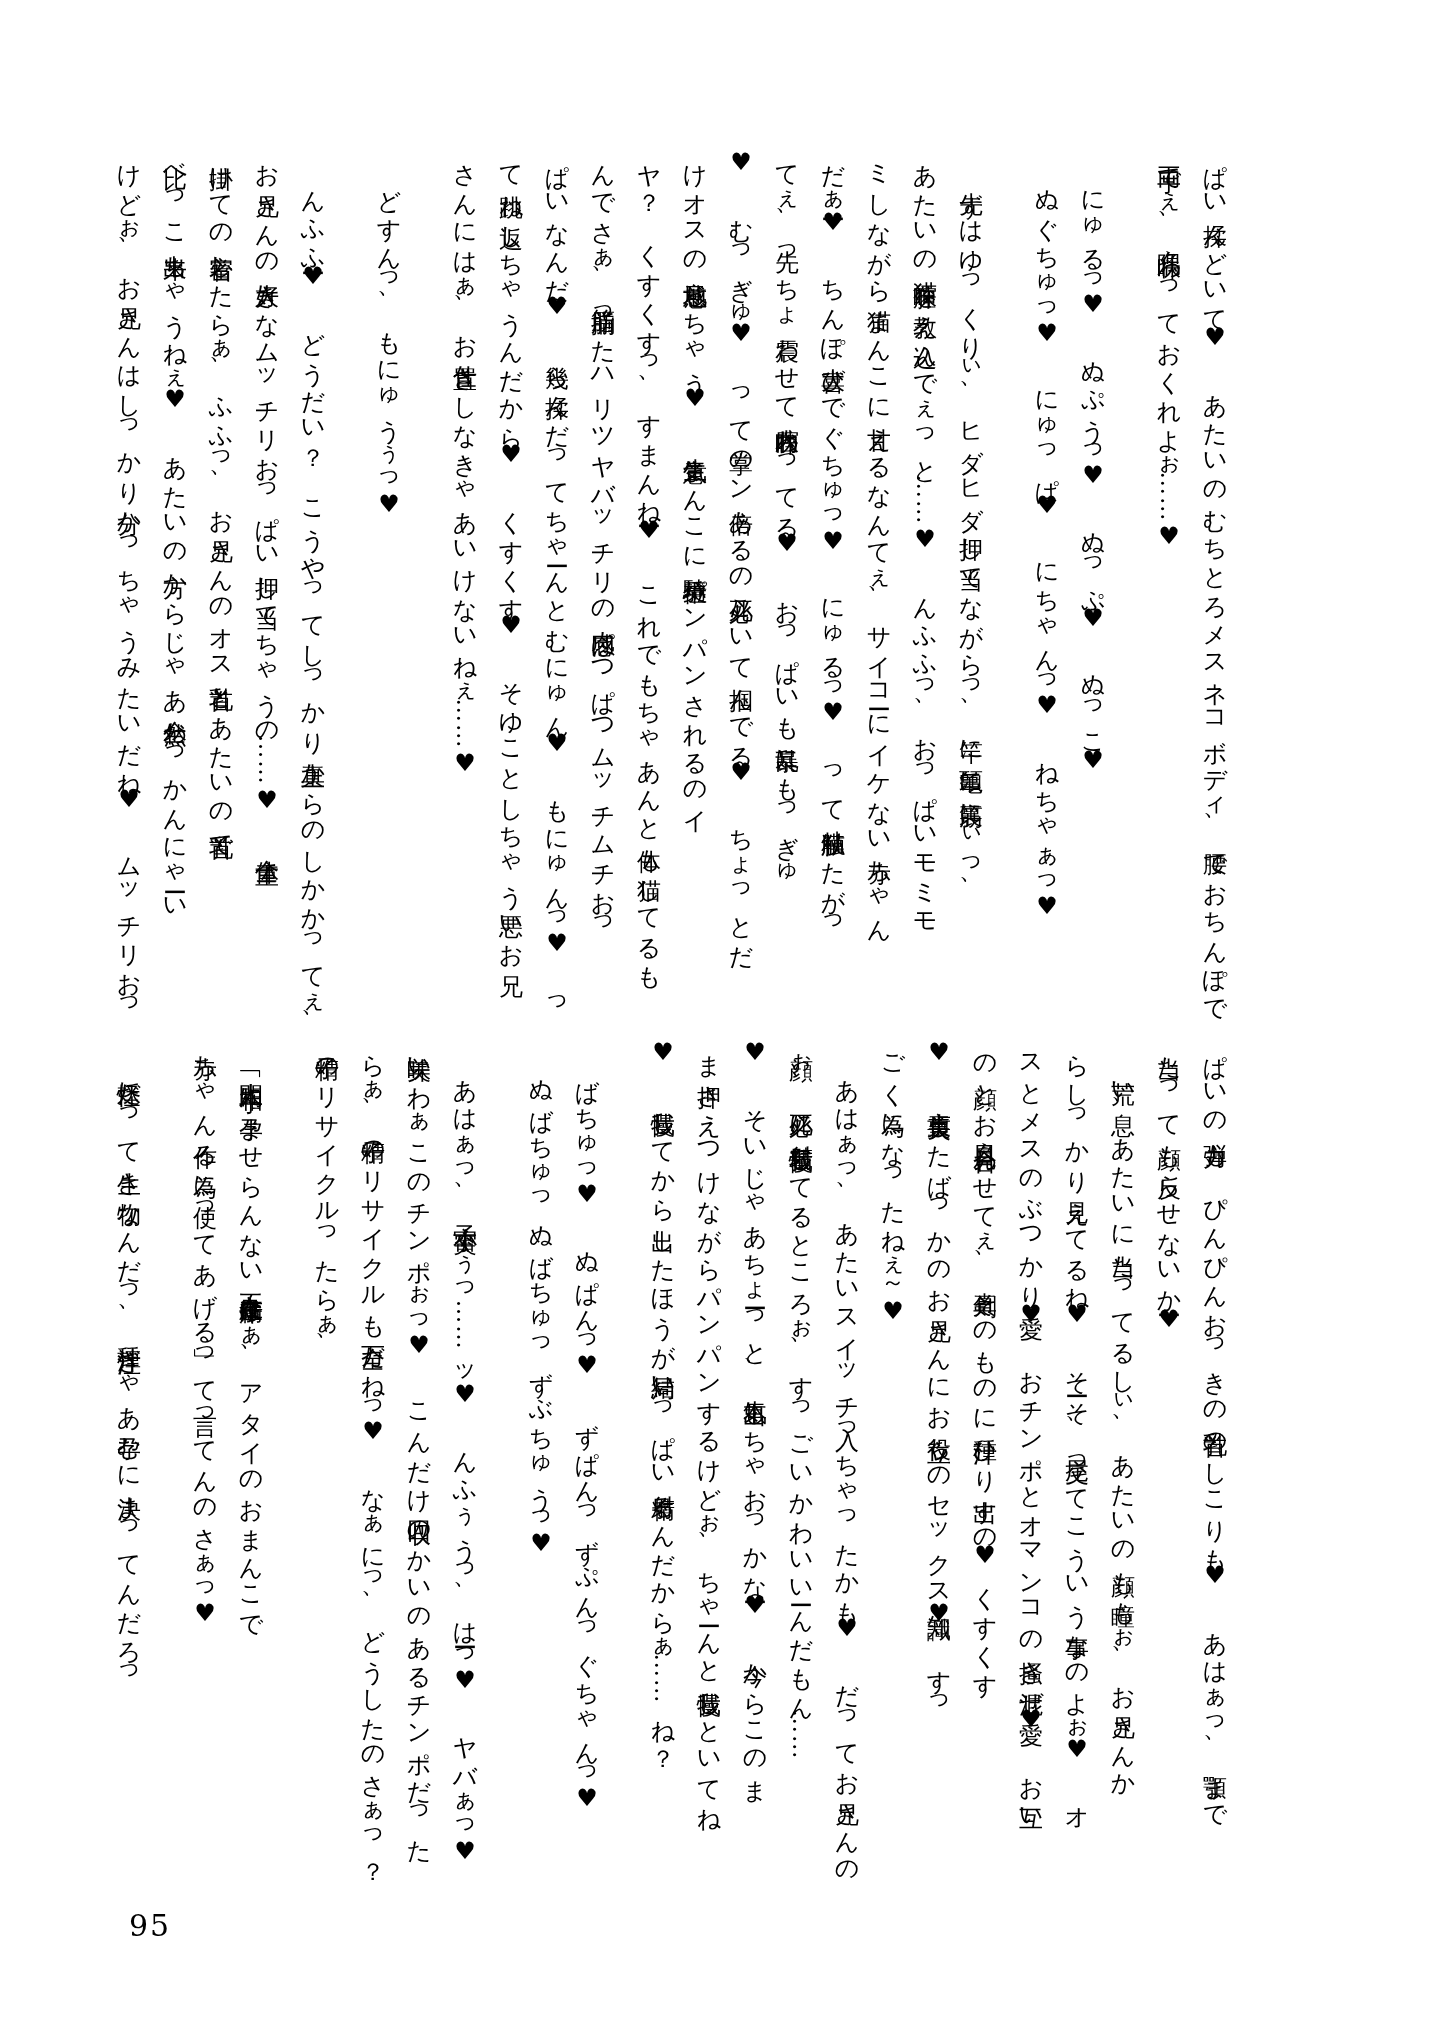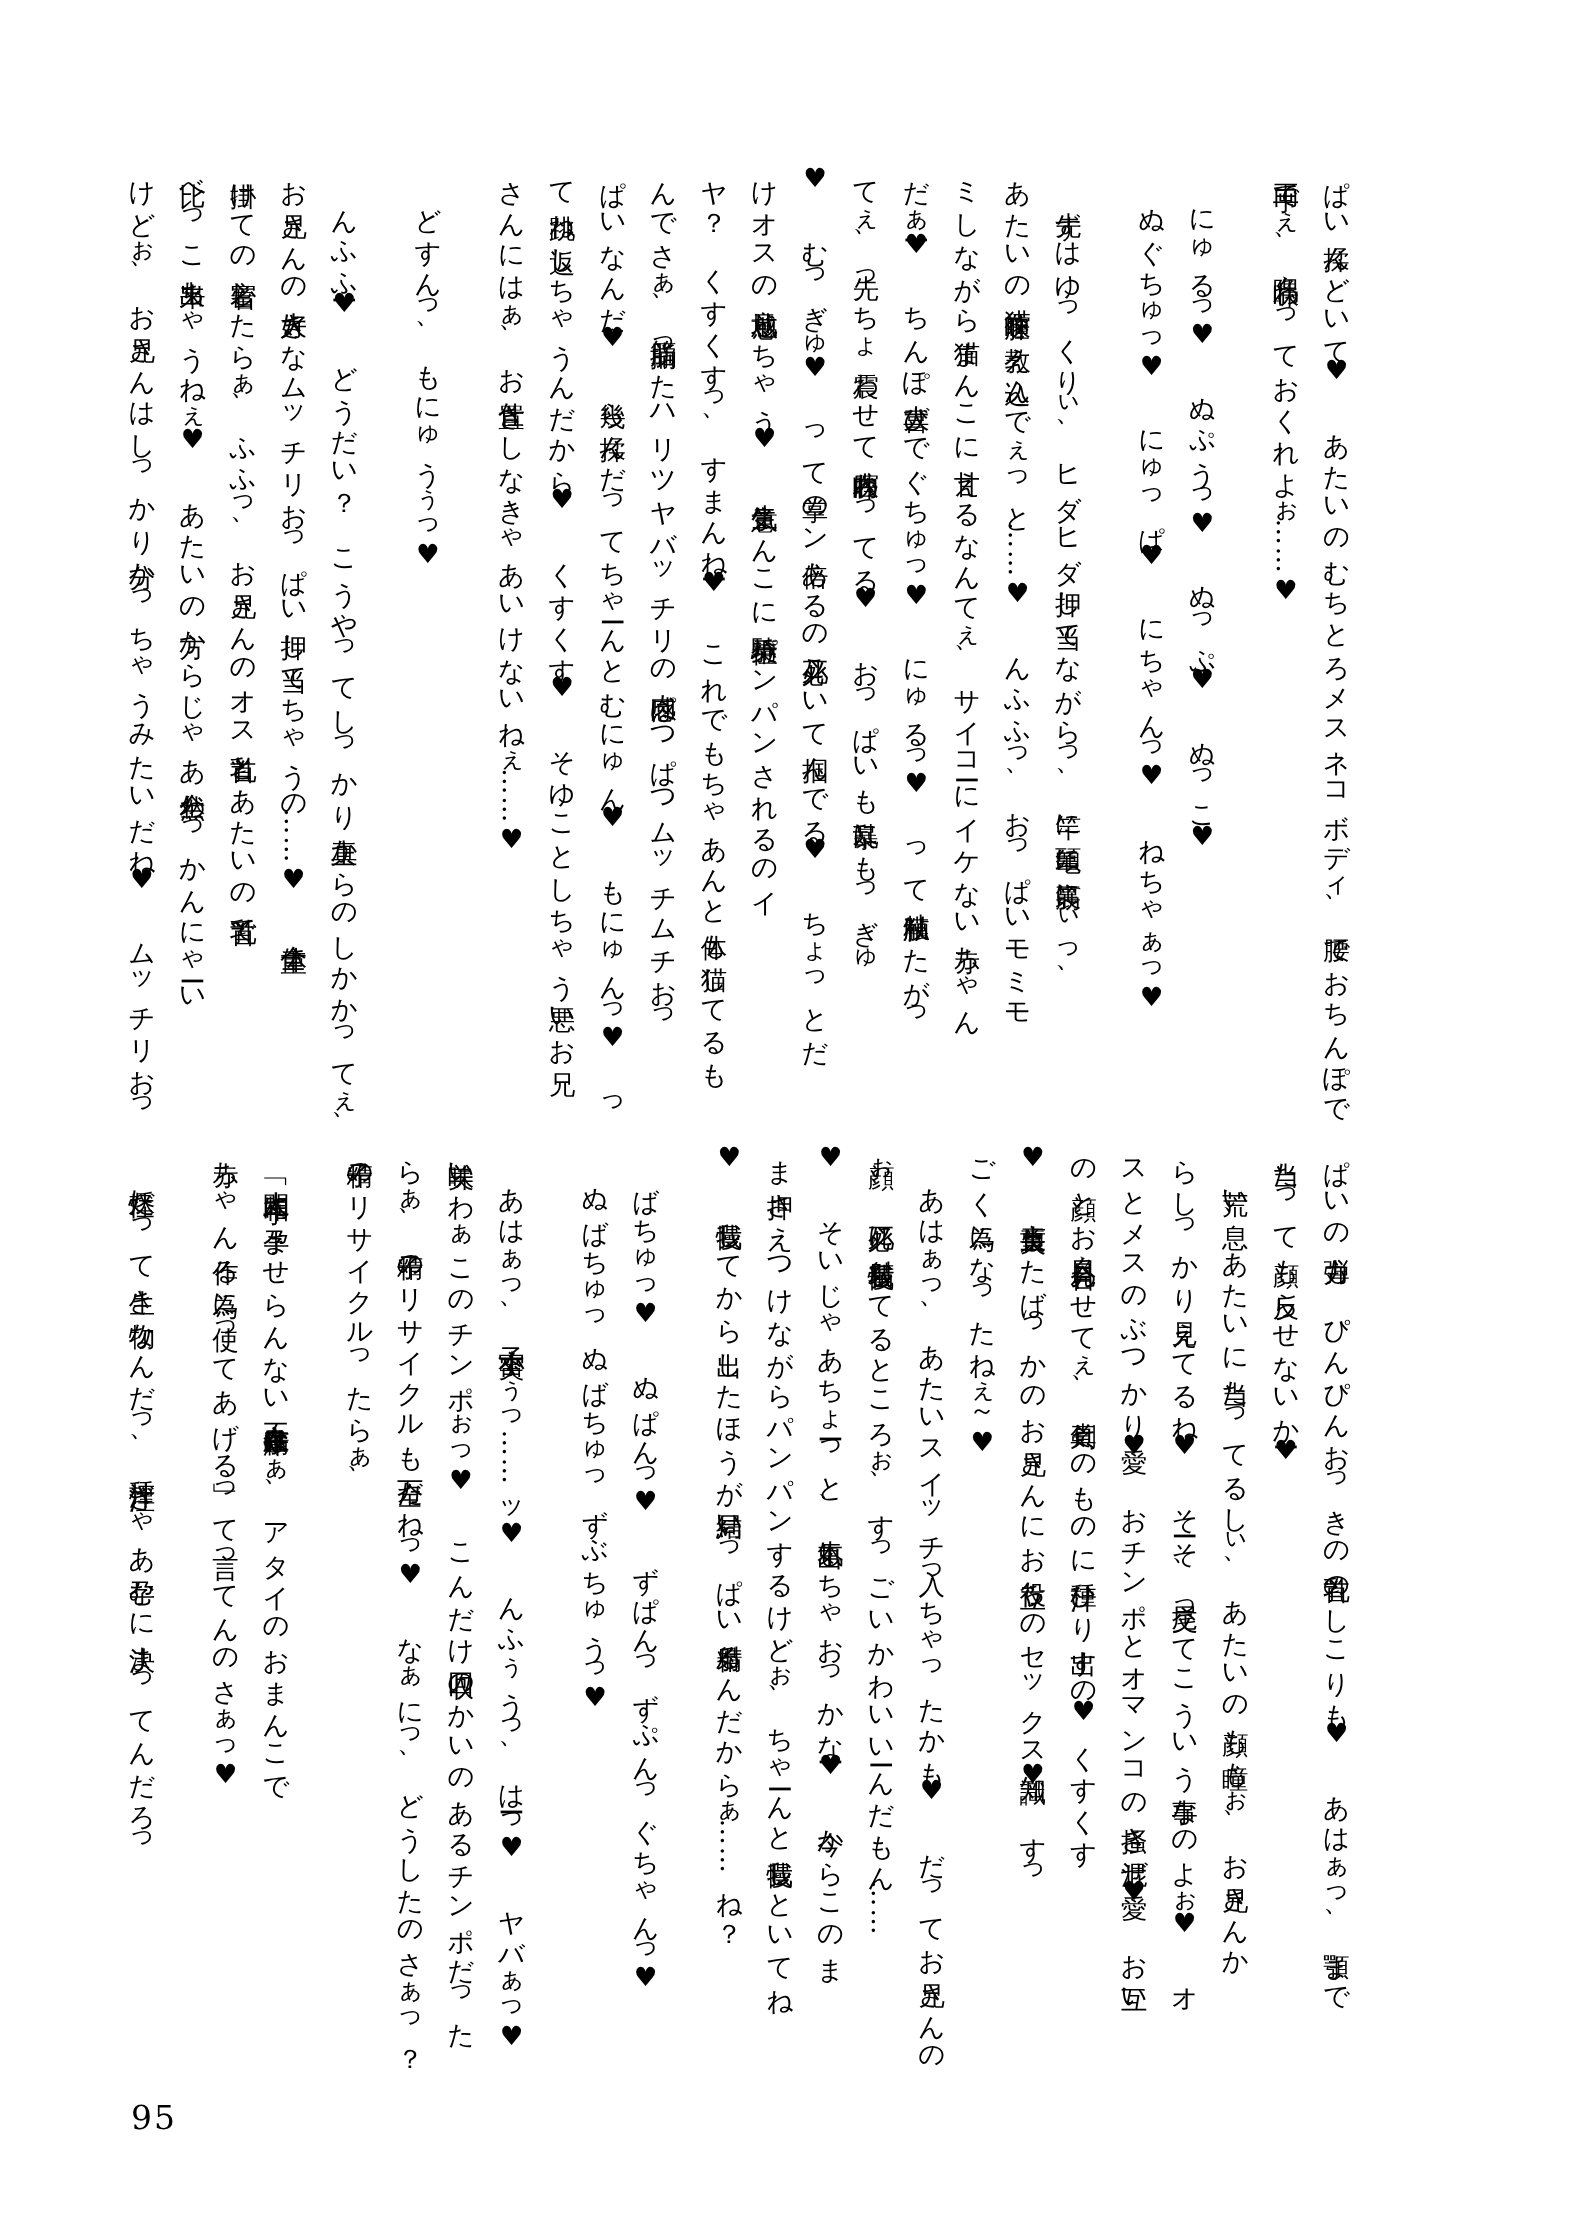--- a/index.html
+++ b/index.html
@@ -29,21 +29,21 @@
   .text-block.bottom { top: 1038px; }
   .group { margin: 0; }
   .group + .group { margin-right: 30px; }
   p.vline {
     margin: 0;
     padding: 0;
     white-space: pre;
   }
   .page-number {
     position: absolute;
-    left: 119px;
+    left: 129px;
     top: 1908px;
     font-size: 30px;
     letter-spacing: 2px;
     color: #000000;
   }
 </style>
 </head>
 <body>
 
 <div>

